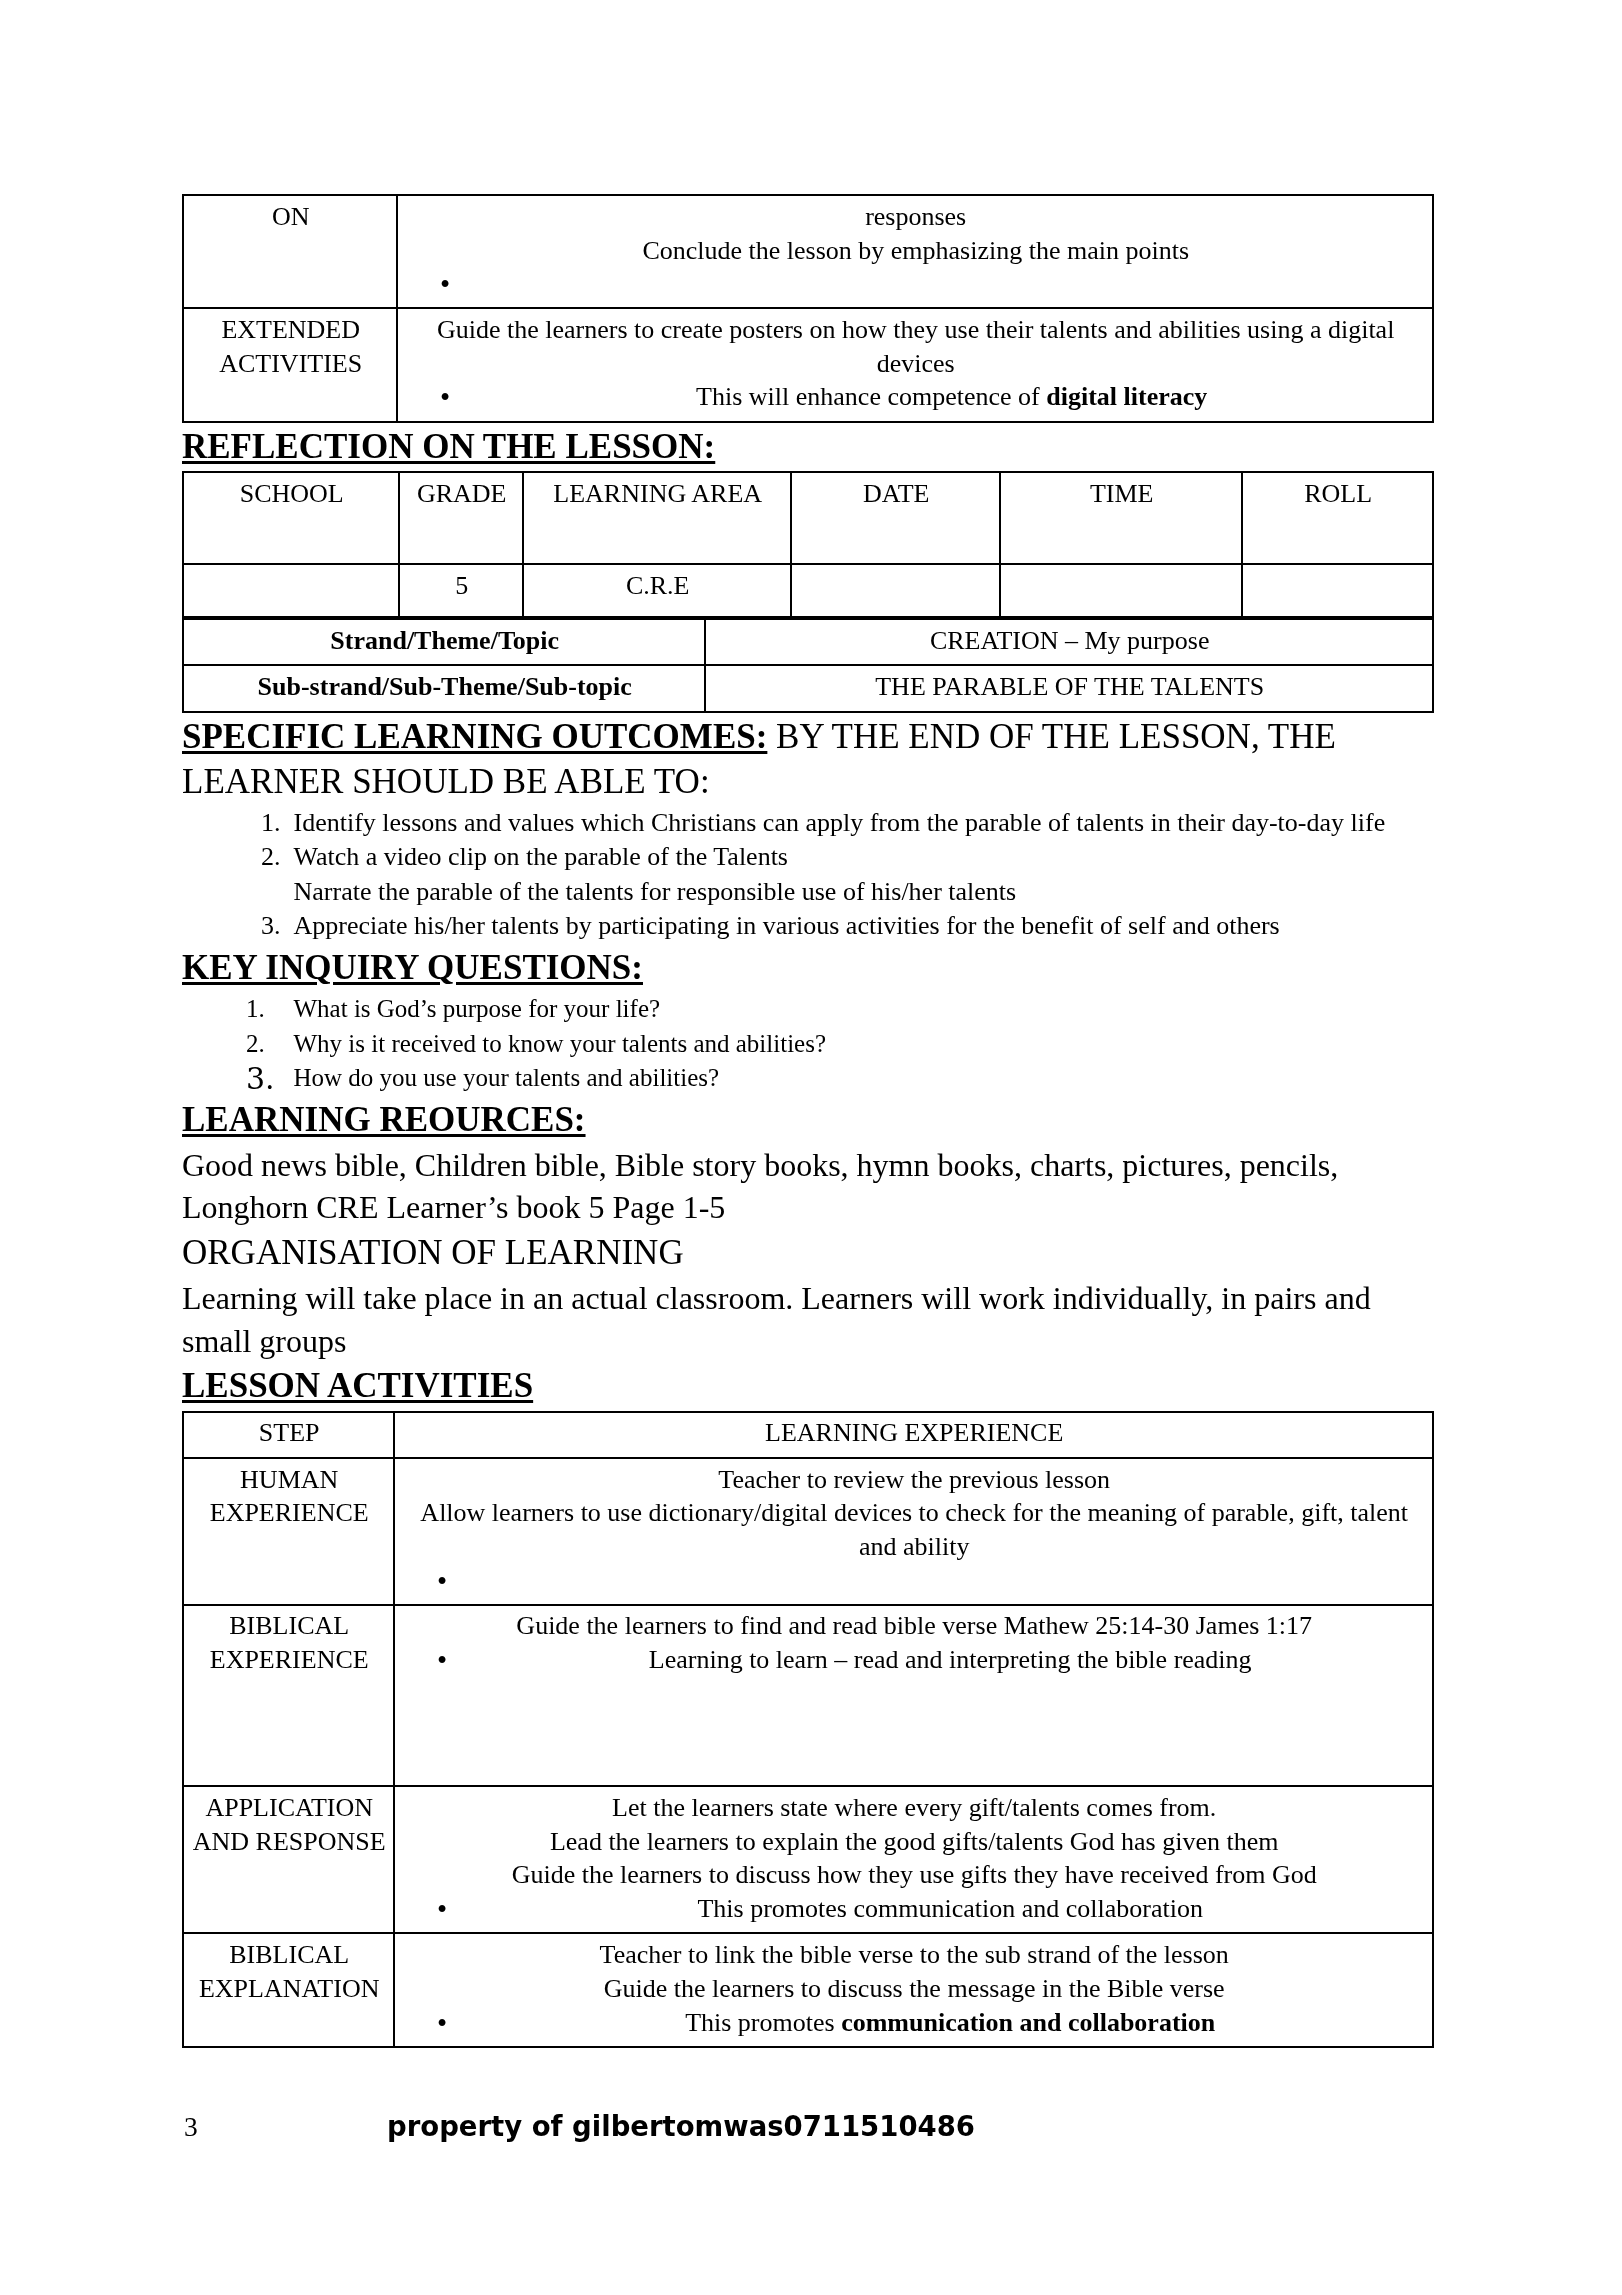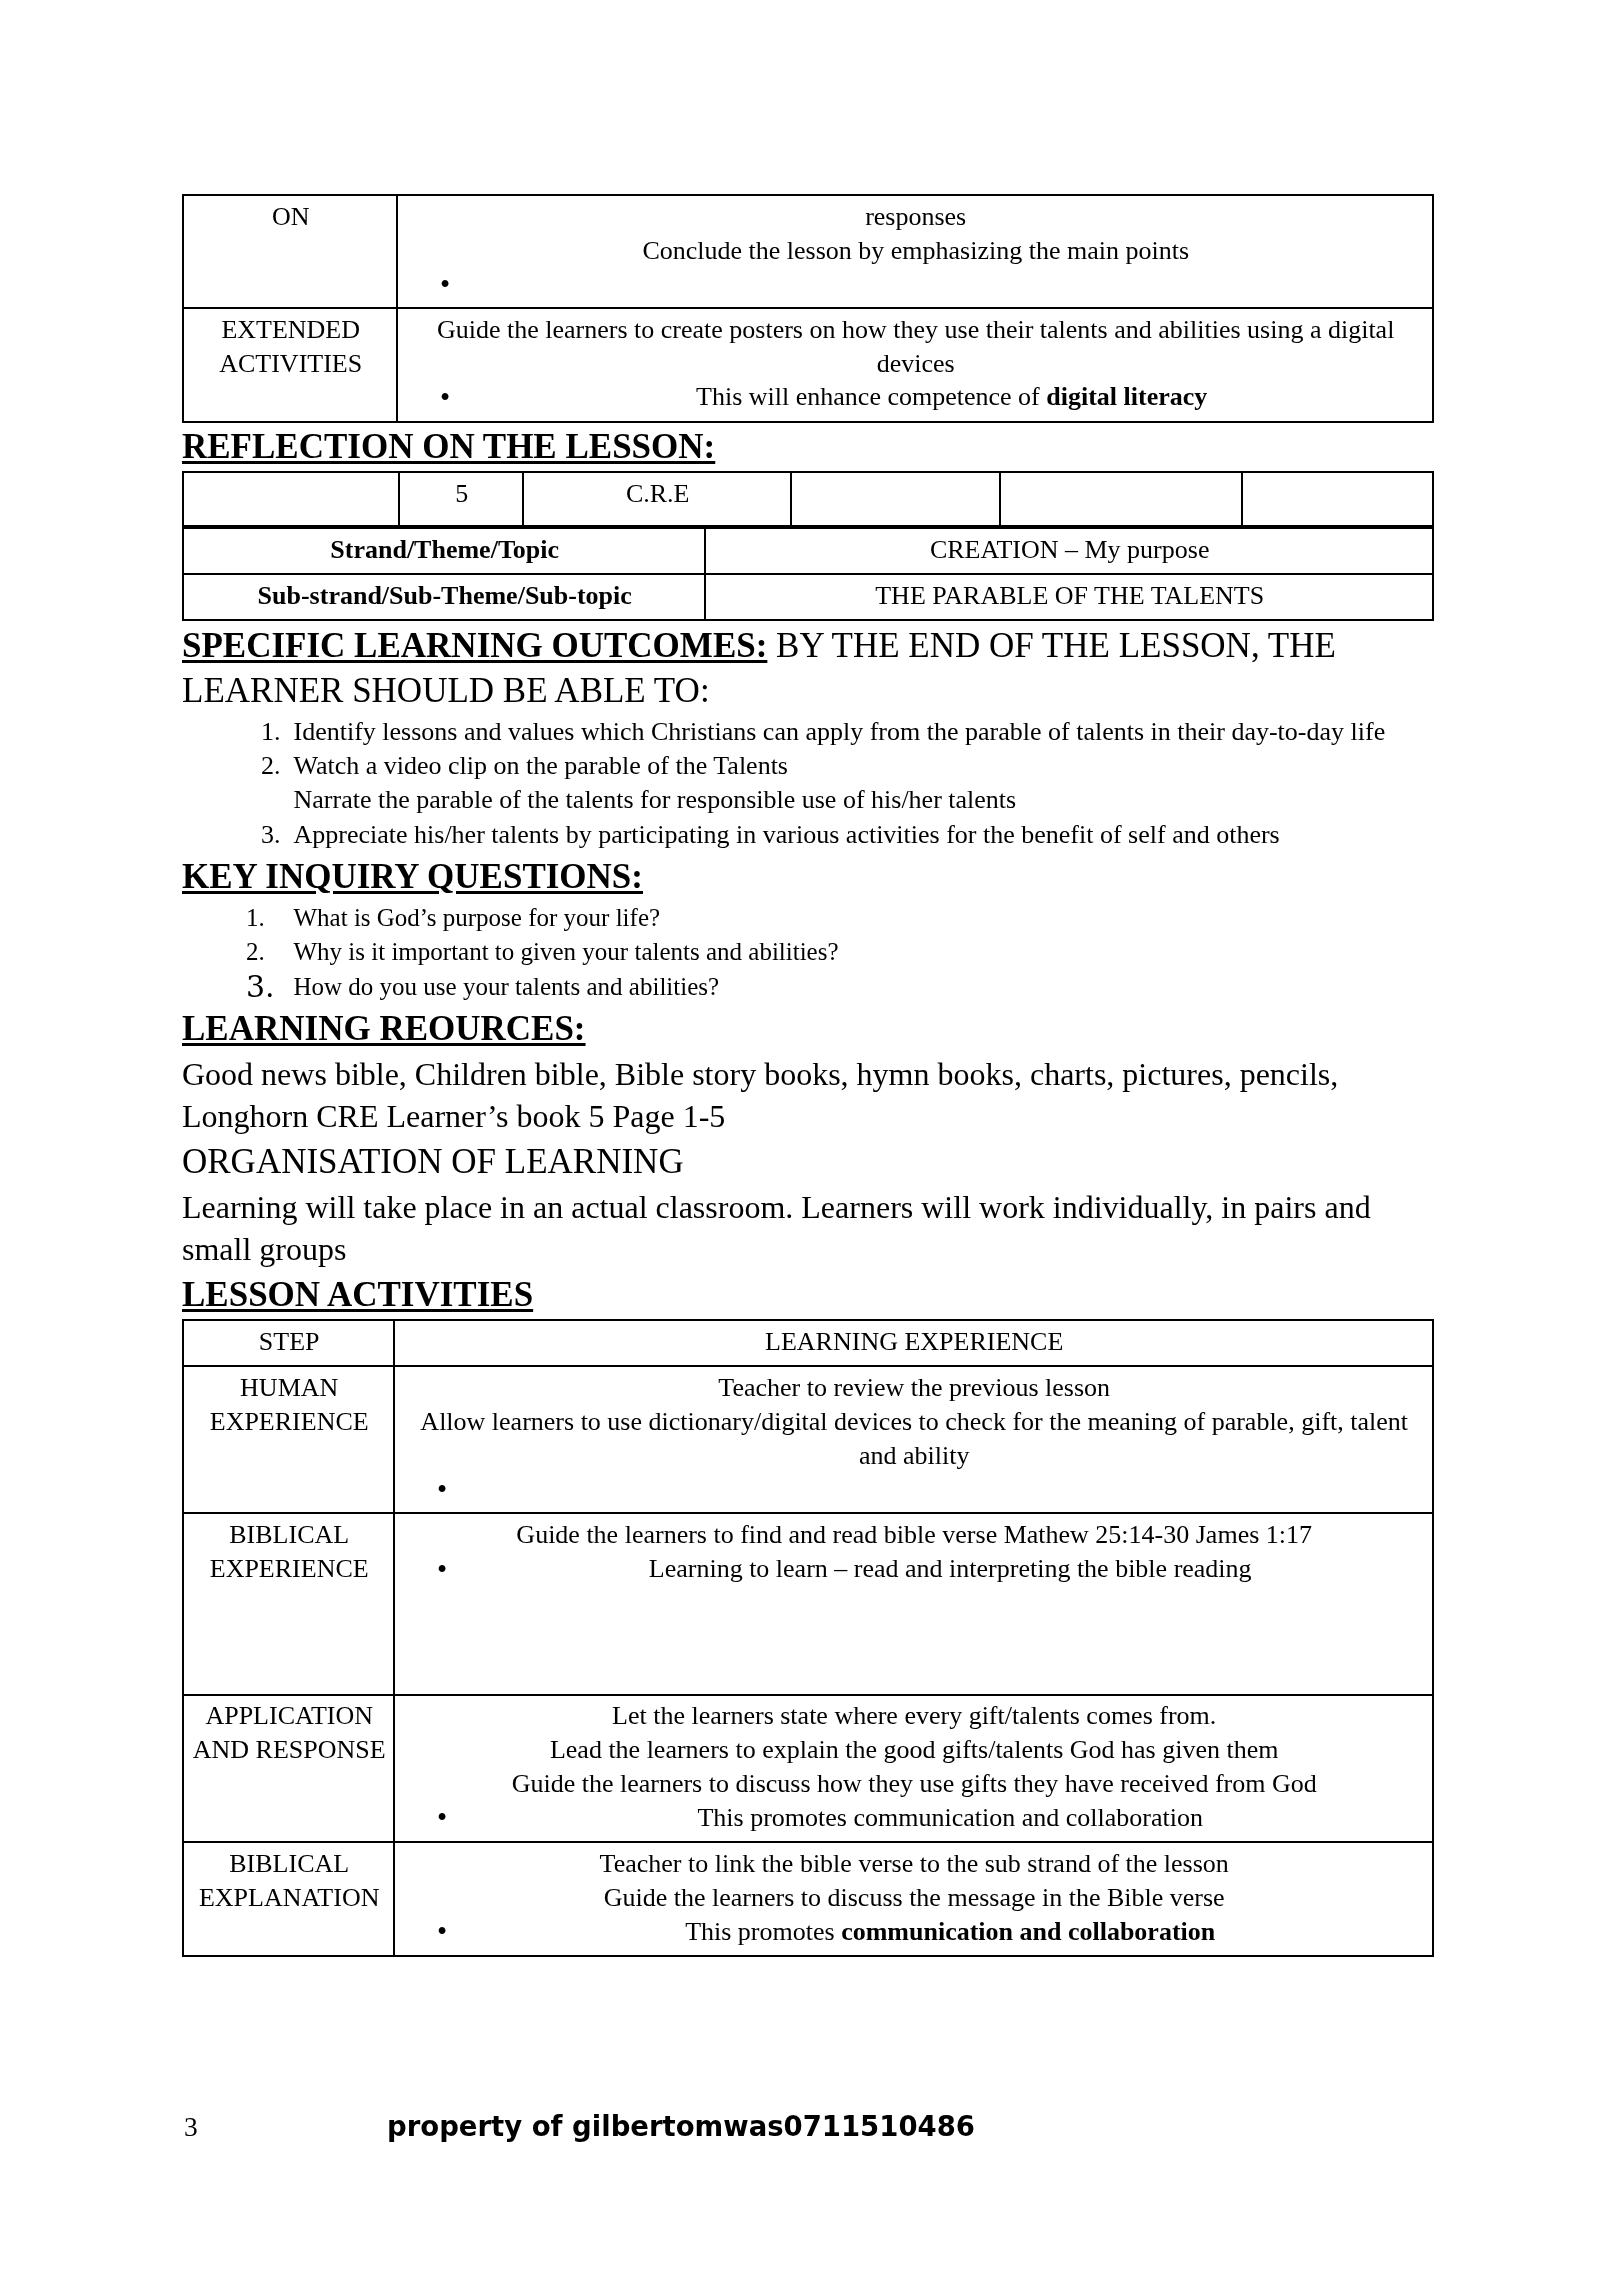--- a/index.html
+++ b/index.html
@@ -175,20 +175,28 @@
     <colgroup>
       <col style="width:216px">
         <col style="width:124px">
         <col style="width:268px">
       <col style="width:209px">
         <col style="width:242px">
         <col>
     </colgroup>
     <tbody>
       <tr>
+        <td style="height:79px">SCHOOL</td>
+        <td>GRADE</td>
+        <td>LEARNING AREA</td>
+        <td>DATE</td>
+        <td>TIME</td>
+        <td>ROLL</td>
+      </tr>
+      <tr>
         <td style="height:41px"></td>
         <td>5</td>
         <td>C.R.E</td>
         <td></td>
         <td></td>
         <td></td>
       </tr>
     </tbody>
   </table>
 
@@ -228,21 +236,21 @@
   <div class="heading">
     <span class="u">KEY INQUIRY QUESTIONS: </span>
   </div>
   <ol class="kiq">
     <li>
       <span class="num">1.</span>
       <span>What is God’s purpose for your life?</span>
     </li>
     <li>
       <span class="num">2.</span>
-      <span>Why is it important to given your talents and abilities?</span>
+      <span>Why is it received to know your talents and abilities?</span>
     </li>
     <li class="big">
       <span class="num">3.</span>
       <span>How do you use your talents and abilities?</span>
     </li>
   </ol>
 
   <div class="heading">
     <span class="u">LEARNING REOURCES:</span>
   </div>

